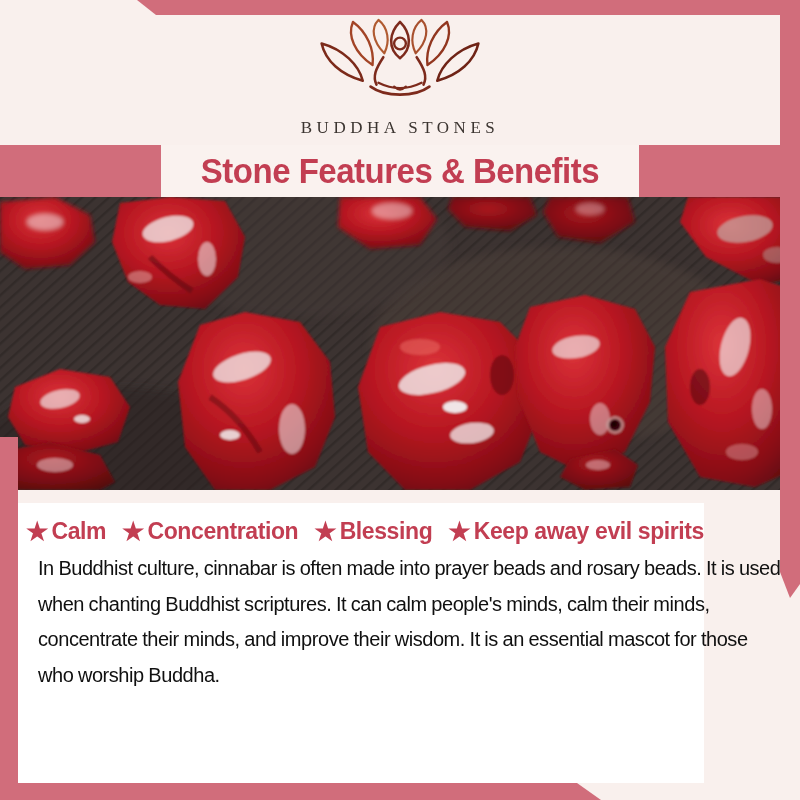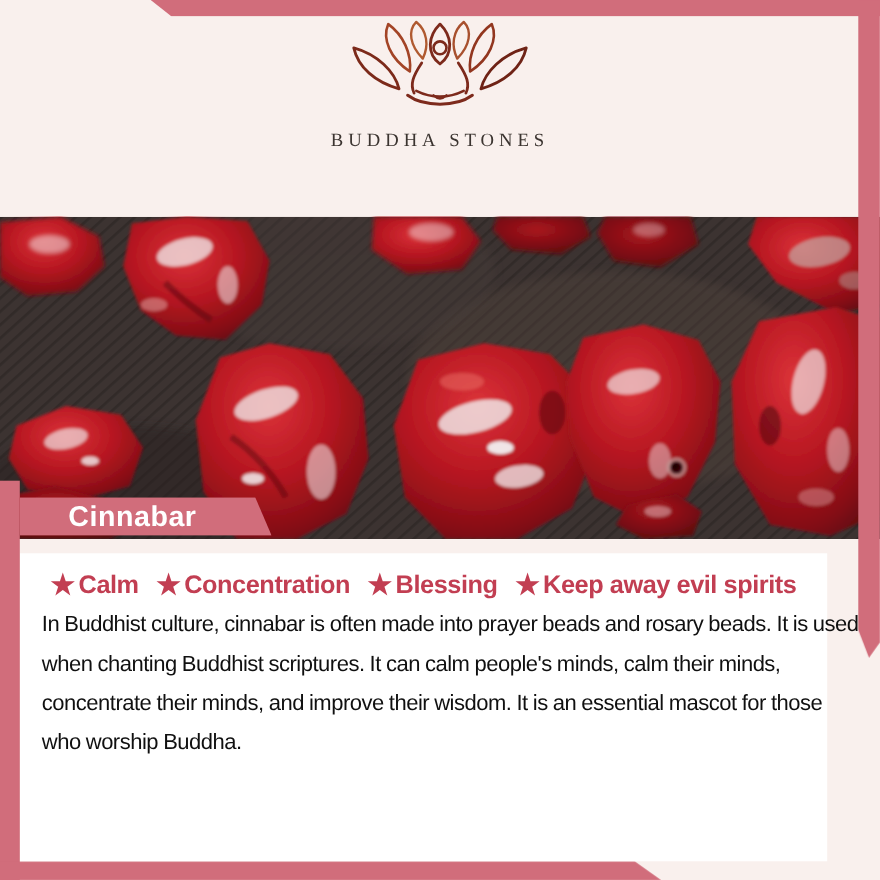--- a/index.html
+++ b/index.html
@@ -30,21 +30,21 @@
     letter-spacing:-0.5px;transform:scaleY(1.05);}
 
   
   .photo{position:absolute;left:0;top:197px;width:800px;height:293px;overflow:hidden;}
   .stone-label{position:absolute;left:18px;top:452px;width:229px;height:35px;
     background:var(--rose,#d16d7b);clip-path:polygon(0 0,214px 0,229px 35px,0 35px);
     color:#ffffff;font-size:26px;font-weight:700;line-height:35px;padding-left:44px;
     box-sizing:border-box;letter-spacing:0.5px;}
 
   
-  .content{position:absolute;left:18px;top:503px;width:686px;height:280px;background:#ffffff;padding-left:48px;}
+  .content{position:absolute;left:18px;top:503px;width:686px;height:280px;background:#ffffff;}
   .features{position:absolute;left:0;top:14px;width:100%;text-align:center;white-space:nowrap;}
   .feature{display:inline-block;margin:0 8px;color:var(--accent,#c23e52);font-weight:700;}
   .feature .star{font-size:25px;vertical-align:-1px;margin-right:3px;}
   .feature .flabel{font-size:23px;letter-spacing:-0.4px;}
   .desc{position:absolute;left:20px;top:48px;width:747px;margin:0;color:#101010;
     font-size:20px;line-height:35.5px;letter-spacing:-0.45px;word-spacing:-0.5px;}
 </style>
 </head>
 <body>
 
@@ -68,20 +68,25 @@
       <path d="M103,40 C95,52 92,60 96,68" stroke="#7d2a1c" stroke-width="2.6"></path>
       <path d="M137,40 C145,52 148,60 144,68" stroke="#7d2a1c" stroke-width="2.6"></path>
 
       <path d="M90,70 C105,81 135,81 150,70" stroke="#7d2a1c" stroke-width="2.8"></path>
       <path d="M98,66 C112,73 128,73 142,66" stroke="#7d2a1c" stroke-width="2.4"></path>
       <path d="M114,70 C118,74 122,74 126,70" stroke="#7d2a1c" stroke-width="2.2"></path>
     </svg>
     <div class="brand-name">BUDDHA STONES</div>
   </div>
 
+  <div class="title-band">
+    <div class="title-box">
+      <h1>Stone Features &amp; Benefits</h1>
+    </div>
+  </div>
 
   <div class="photo">
     <svg width="800" height="293" viewBox="0 0 800 293" preserveAspectRatio="none">
       <defs>
         <radialGradient id="g1" cx="42%" cy="32%" r="80%">
           <stop offset="0%" stop-color="#e8353c"></stop>
             <stop offset="45%" stop-color="#c01722"></stop>
           <stop offset="80%" stop-color="#8c0e16"></stop>
             <stop offset="100%" stop-color="#5e070e"></stop>
         </radialGradient>
@@ -182,23 +187,20 @@
 
       <g filter="url(#soft)">
         <polygon points="570,262 615,252 638,268 630,290 585,293 560,280" fill="url(#g2)"></polygon>
         <ellipse cx="598" cy="268" rx="12" ry="5" fill="#ffffff" opacity="0.4"></ellipse>
       </g>
 
       <rect width="800" height="293" fill="#1c0f0d" opacity="0.06"></rect>
     </svg>
   </div>
 
-  <div class="stone-label">
-    <span>Cinnabar</span>
-  </div>
 
   <div class="content">
     <div class="features"><span class="feature"><span class="star">★</span><span class="flabel">Calm</span></span><span class="feature"><span class="star">★</span><span class="flabel">Concentration</span></span><span class="feature"><span class="star">★</span><span class="flabel">Blessing</span></span><span class="feature"><span class="star">★</span><span class="flabel">Keep away evil spirits</span></span></div>
     <p class="desc">In Buddhist culture, cinnabar is often made into prayer beads and rosary beads. It is used when chanting Buddhist scriptures. It can calm people's minds, calm their minds, concentrate their minds, and improve their wisdom. It is an essential mascot for those who worship Buddha.</p>
   </div>
 
   <div class="band band-top"></div>
   <div class="band band-right"></div>
   <div class="band band-left"></div>
   <div class="band band-bottom"></div>

